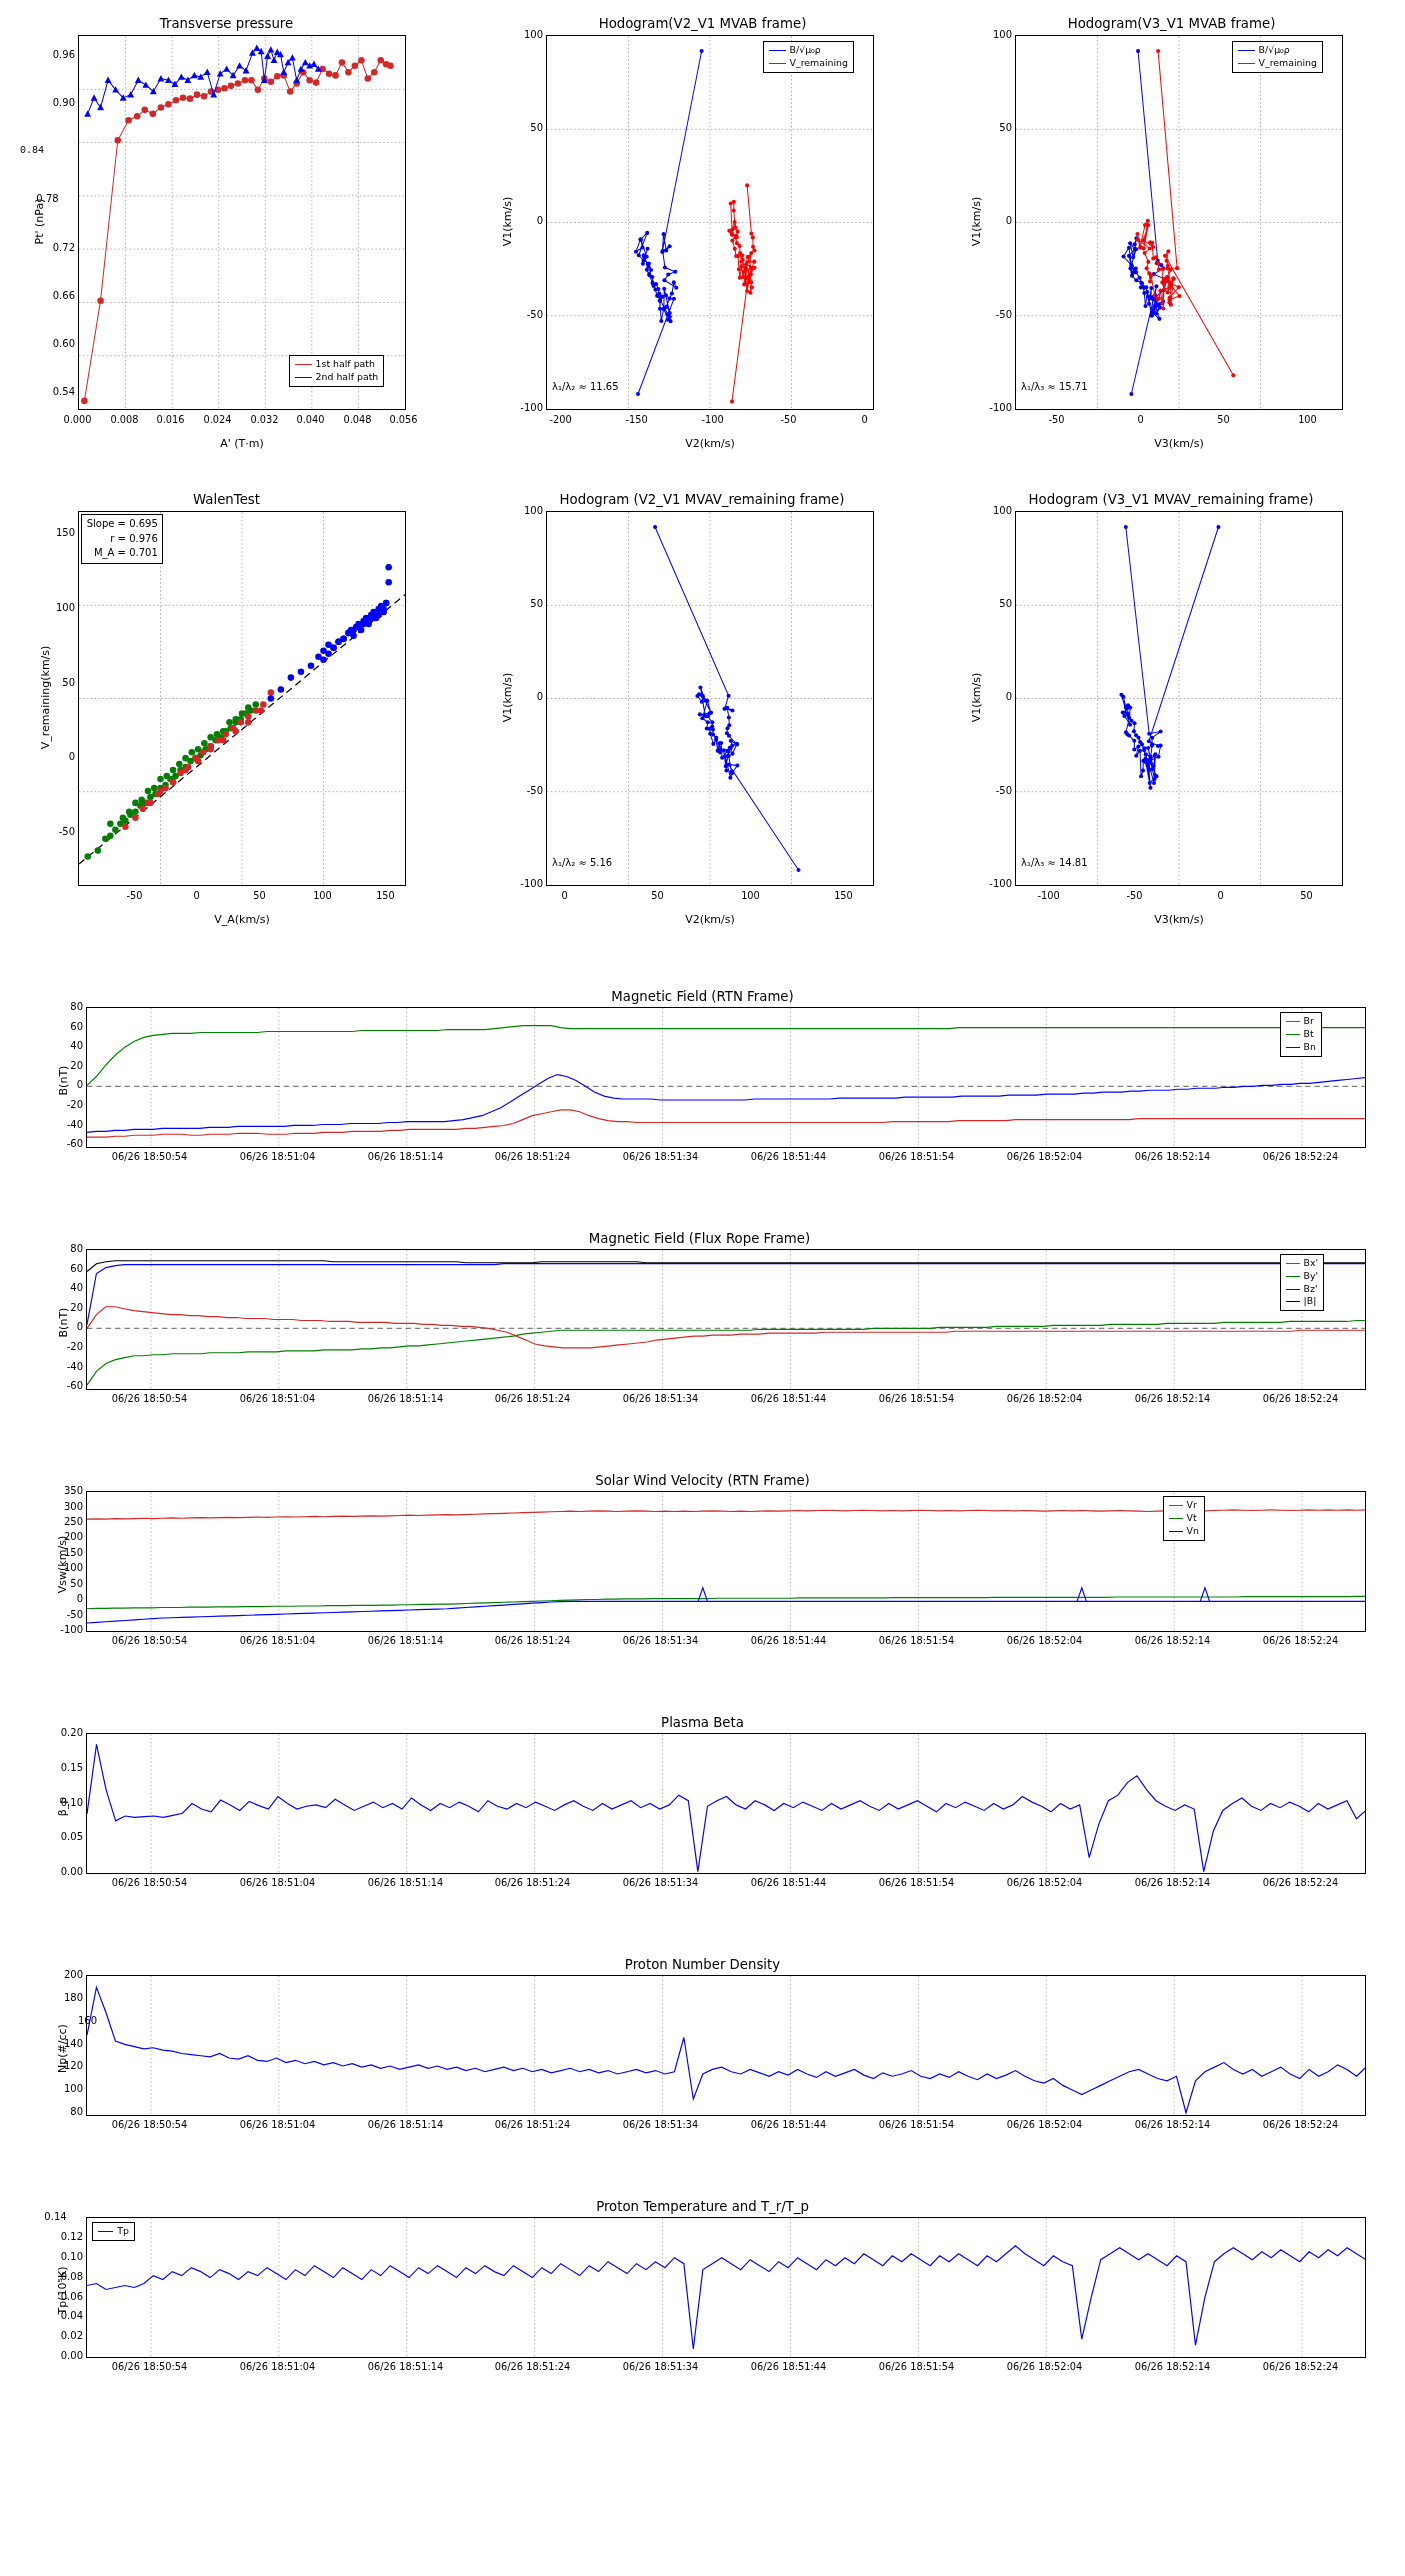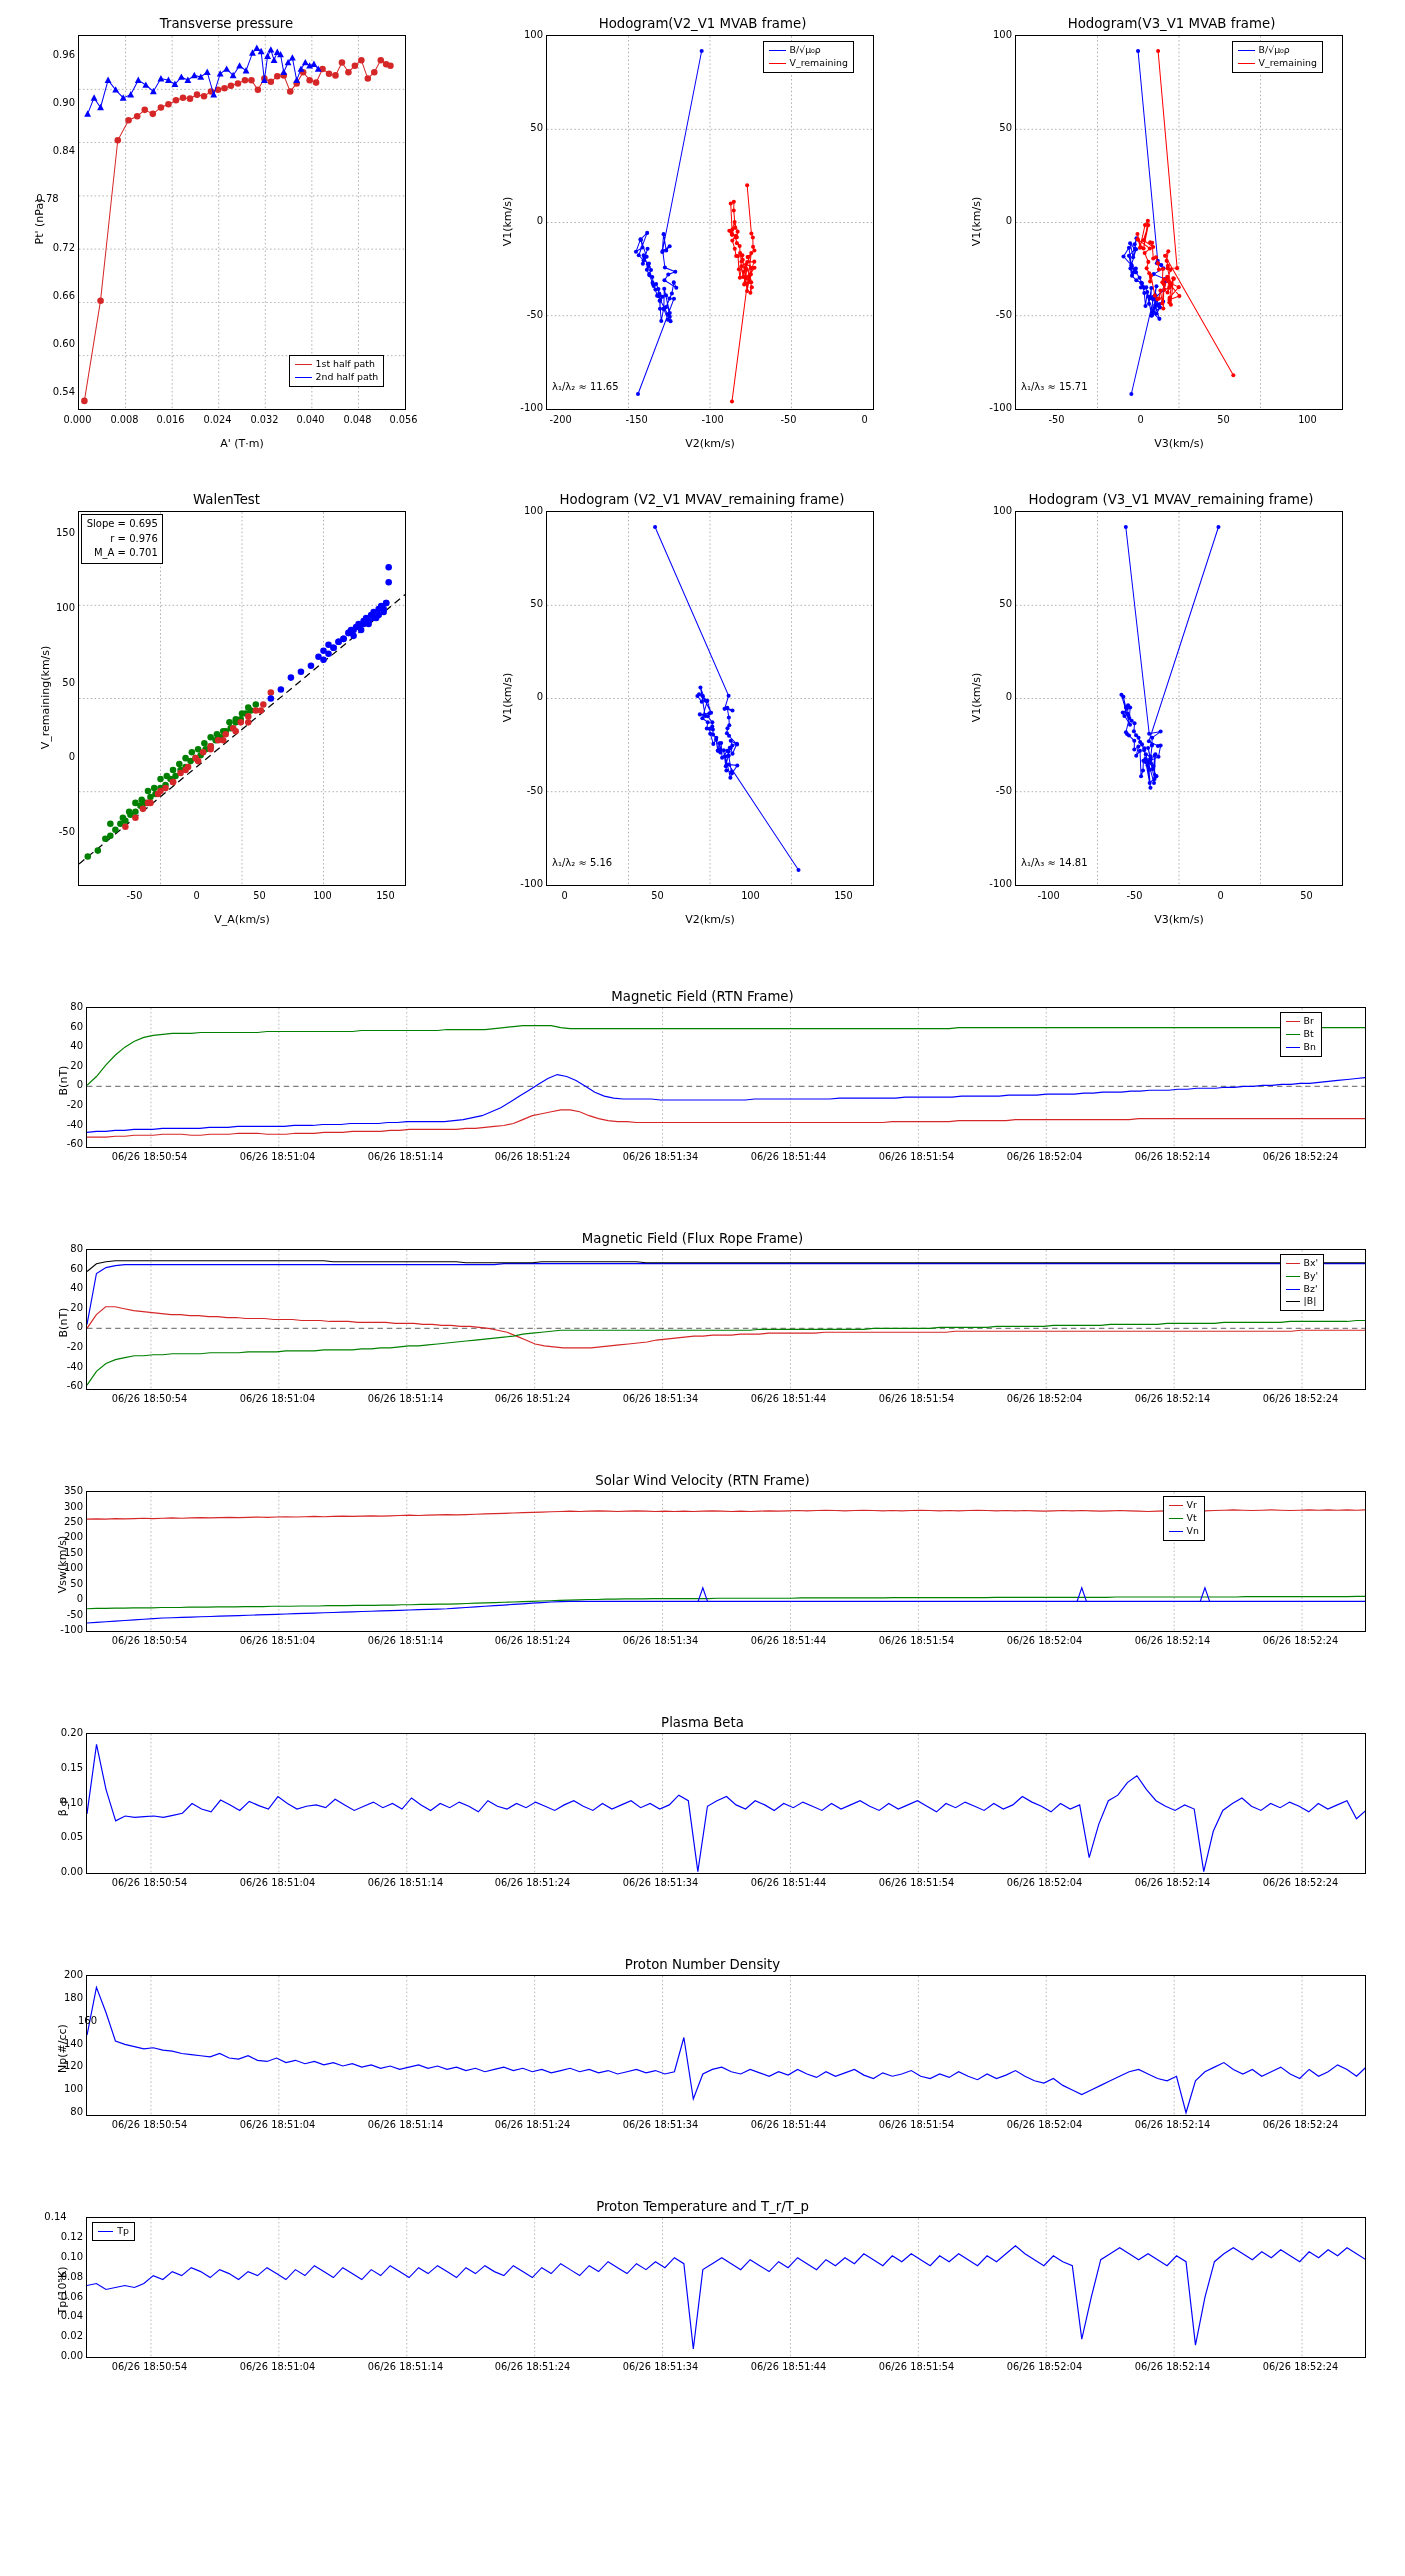--- a/index.html
+++ b/index.html
@@ -140,21 +140,21 @@
         <div class="tickx" style="left: 218px; top: 414px; width: 109px; margin-left: -55px;">0.024</div>
         <div class="tickx" style="left: 265px; top: 414px; width: 109px; margin-left: -55px;">0.032</div>
         <div class="tickx" style="left: 311px; top: 414px; width: 109px; margin-left: -55px;">0.040</div>
         <div class="tickx" style="left: 358px; top: 414px; width: 109px; margin-left: -55px;">0.048</div>
         <div class="tickx" style="left: 404px; top: 414px; width: 109px; margin-left: -55px;">0.056</div>
         <div class="tick" style="left: 75px; top: 386px; text-align: right; width: 55px; margin-left: -55px;">0.54</div>
         <div class="tick" style="left: 75px; top: 338px; text-align: right; width: 55px; margin-left: -55px;">0.60</div>
         <div class="tick" style="left: 75px; top: 290px; text-align: right; width: 55px; margin-left: -55px;">0.66</div>
         <div class="tick" style="left: 75px; top: 242px; text-align: right; width: 55px; margin-left: -55px;">0.72</div>
         <div class="tick" style="left: 75px; top: 193px; text-align: center; width: 55px; margin-left: -55px;">0.78</div>
-        <div class="tick" style="left: 75px; top: 145px; text-align: right; width: 55px; margin-left: -55px;">0.84</div>
+        <div class="tick" style="left: 75px; top: 145px; text-align: left; width: 55px; margin-left: -55px; font-family: Liberation Mono, monospace;">0.84</div>
         <div class="tick" style="left: 75px; top: 97px; text-align: right; width: 55px; margin-left: -55px;">0.90</div>
         <div class="tick" style="left: 75px; top: 49px; text-align: right; width: 55px; margin-left: -55px;">0.96</div>
       </div>
     <div class="legend" style="left:289px;top:355px;">
       <div class="row">
           <span class="swatch" style="border-top-color:#d62728;"></span>
           <span>1st half path</span>
         </div>
       <div class="row">
           <span class="swatch" style="border-top-color:#0000ff;"></span>
@@ -894,21 +894,21 @@
           <span>Bt</span>
         </div>
       <div class="row">
           <span class="swatch" style="border-top-color:#0000ff;width:14px;"></span>
           <span>Bn</span>
         </div>
     </div>
   </div>
 
   <div class="panel" style="left:0;top:1226px;width:1405px;height:219px;">
-    <div class="title" style="left:302px;top:4.7px;width:781px;">Magnetic Field (Flux Rope Frame)</div>
+    <div class="title" style="left:309px;top:4.7px;width:781px;">Magnetic Field (Flux Rope Frame)</div>
     <div class="axes" id="ts2" style="left:86px;top:23.4px;width:1280px;height:141px;">
       <svg width="1279" height="139" viewBox="0 0 1638 178">
           <g id="ts2-g">
             <line x1="81.9" y1="0" x2="81.9" y2="178" stroke="#000" stroke-width="0.8" stroke-dasharray="2,3" opacity="0.45"></line>
             <line x1="245.7" y1="0" x2="245.7" y2="178" stroke="#000" stroke-width="0.8" stroke-dasharray="2,3" opacity="0.45"></line>
             <line x1="409.5" y1="0" x2="409.5" y2="178" stroke="#000" stroke-width="0.8" stroke-dasharray="2,3" opacity="0.45"></line>
             <line x1="573.3" y1="0" x2="573.3" y2="178" stroke="#000" stroke-width="0.8" stroke-dasharray="2,3" opacity="0.45"></line>
             <line x1="737.1" y1="0" x2="737.1" y2="178" stroke="#000" stroke-width="0.8" stroke-dasharray="2,3" opacity="0.45"></line>
             <line x1="900.9000000000001" y1="0" x2="900.9000000000001" y2="178" stroke="#000" stroke-width="0.8" stroke-dasharray="2,3" opacity="0.45"></line>
             <line x1="1064.7" y1="0" x2="1064.7" y2="178" stroke="#000" stroke-width="0.8" stroke-dasharray="2,3" opacity="0.45"></line>

